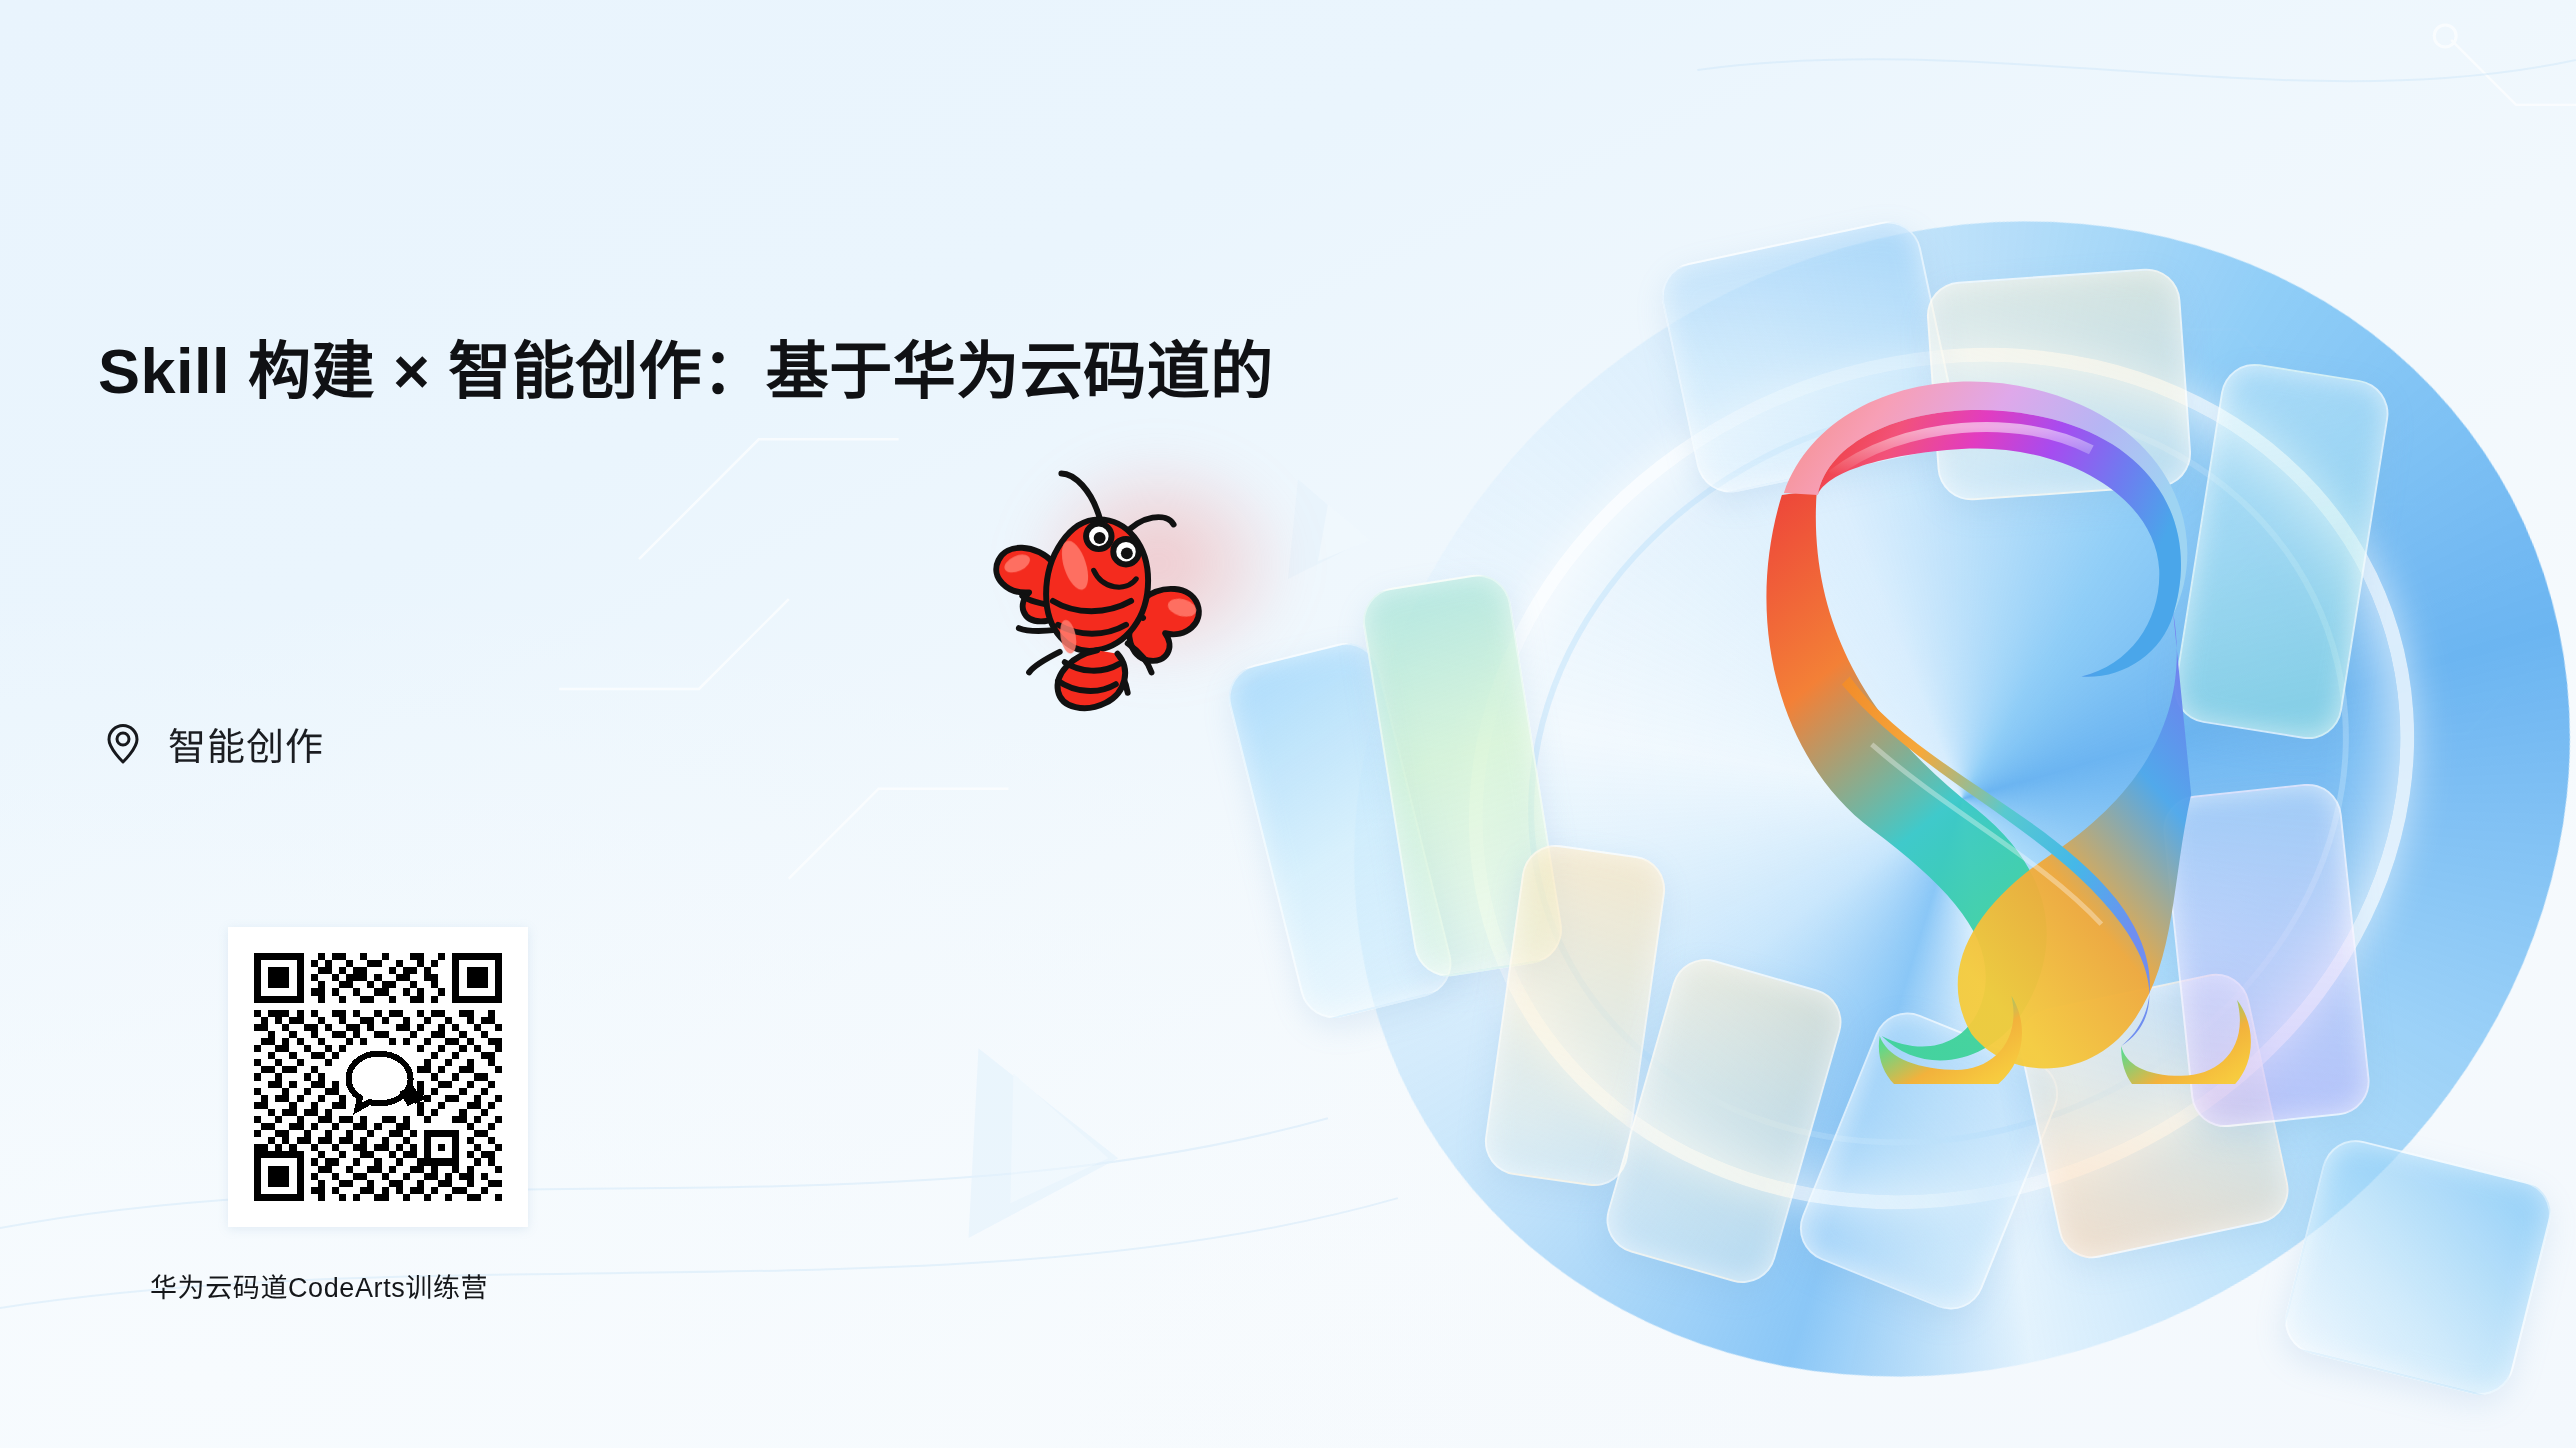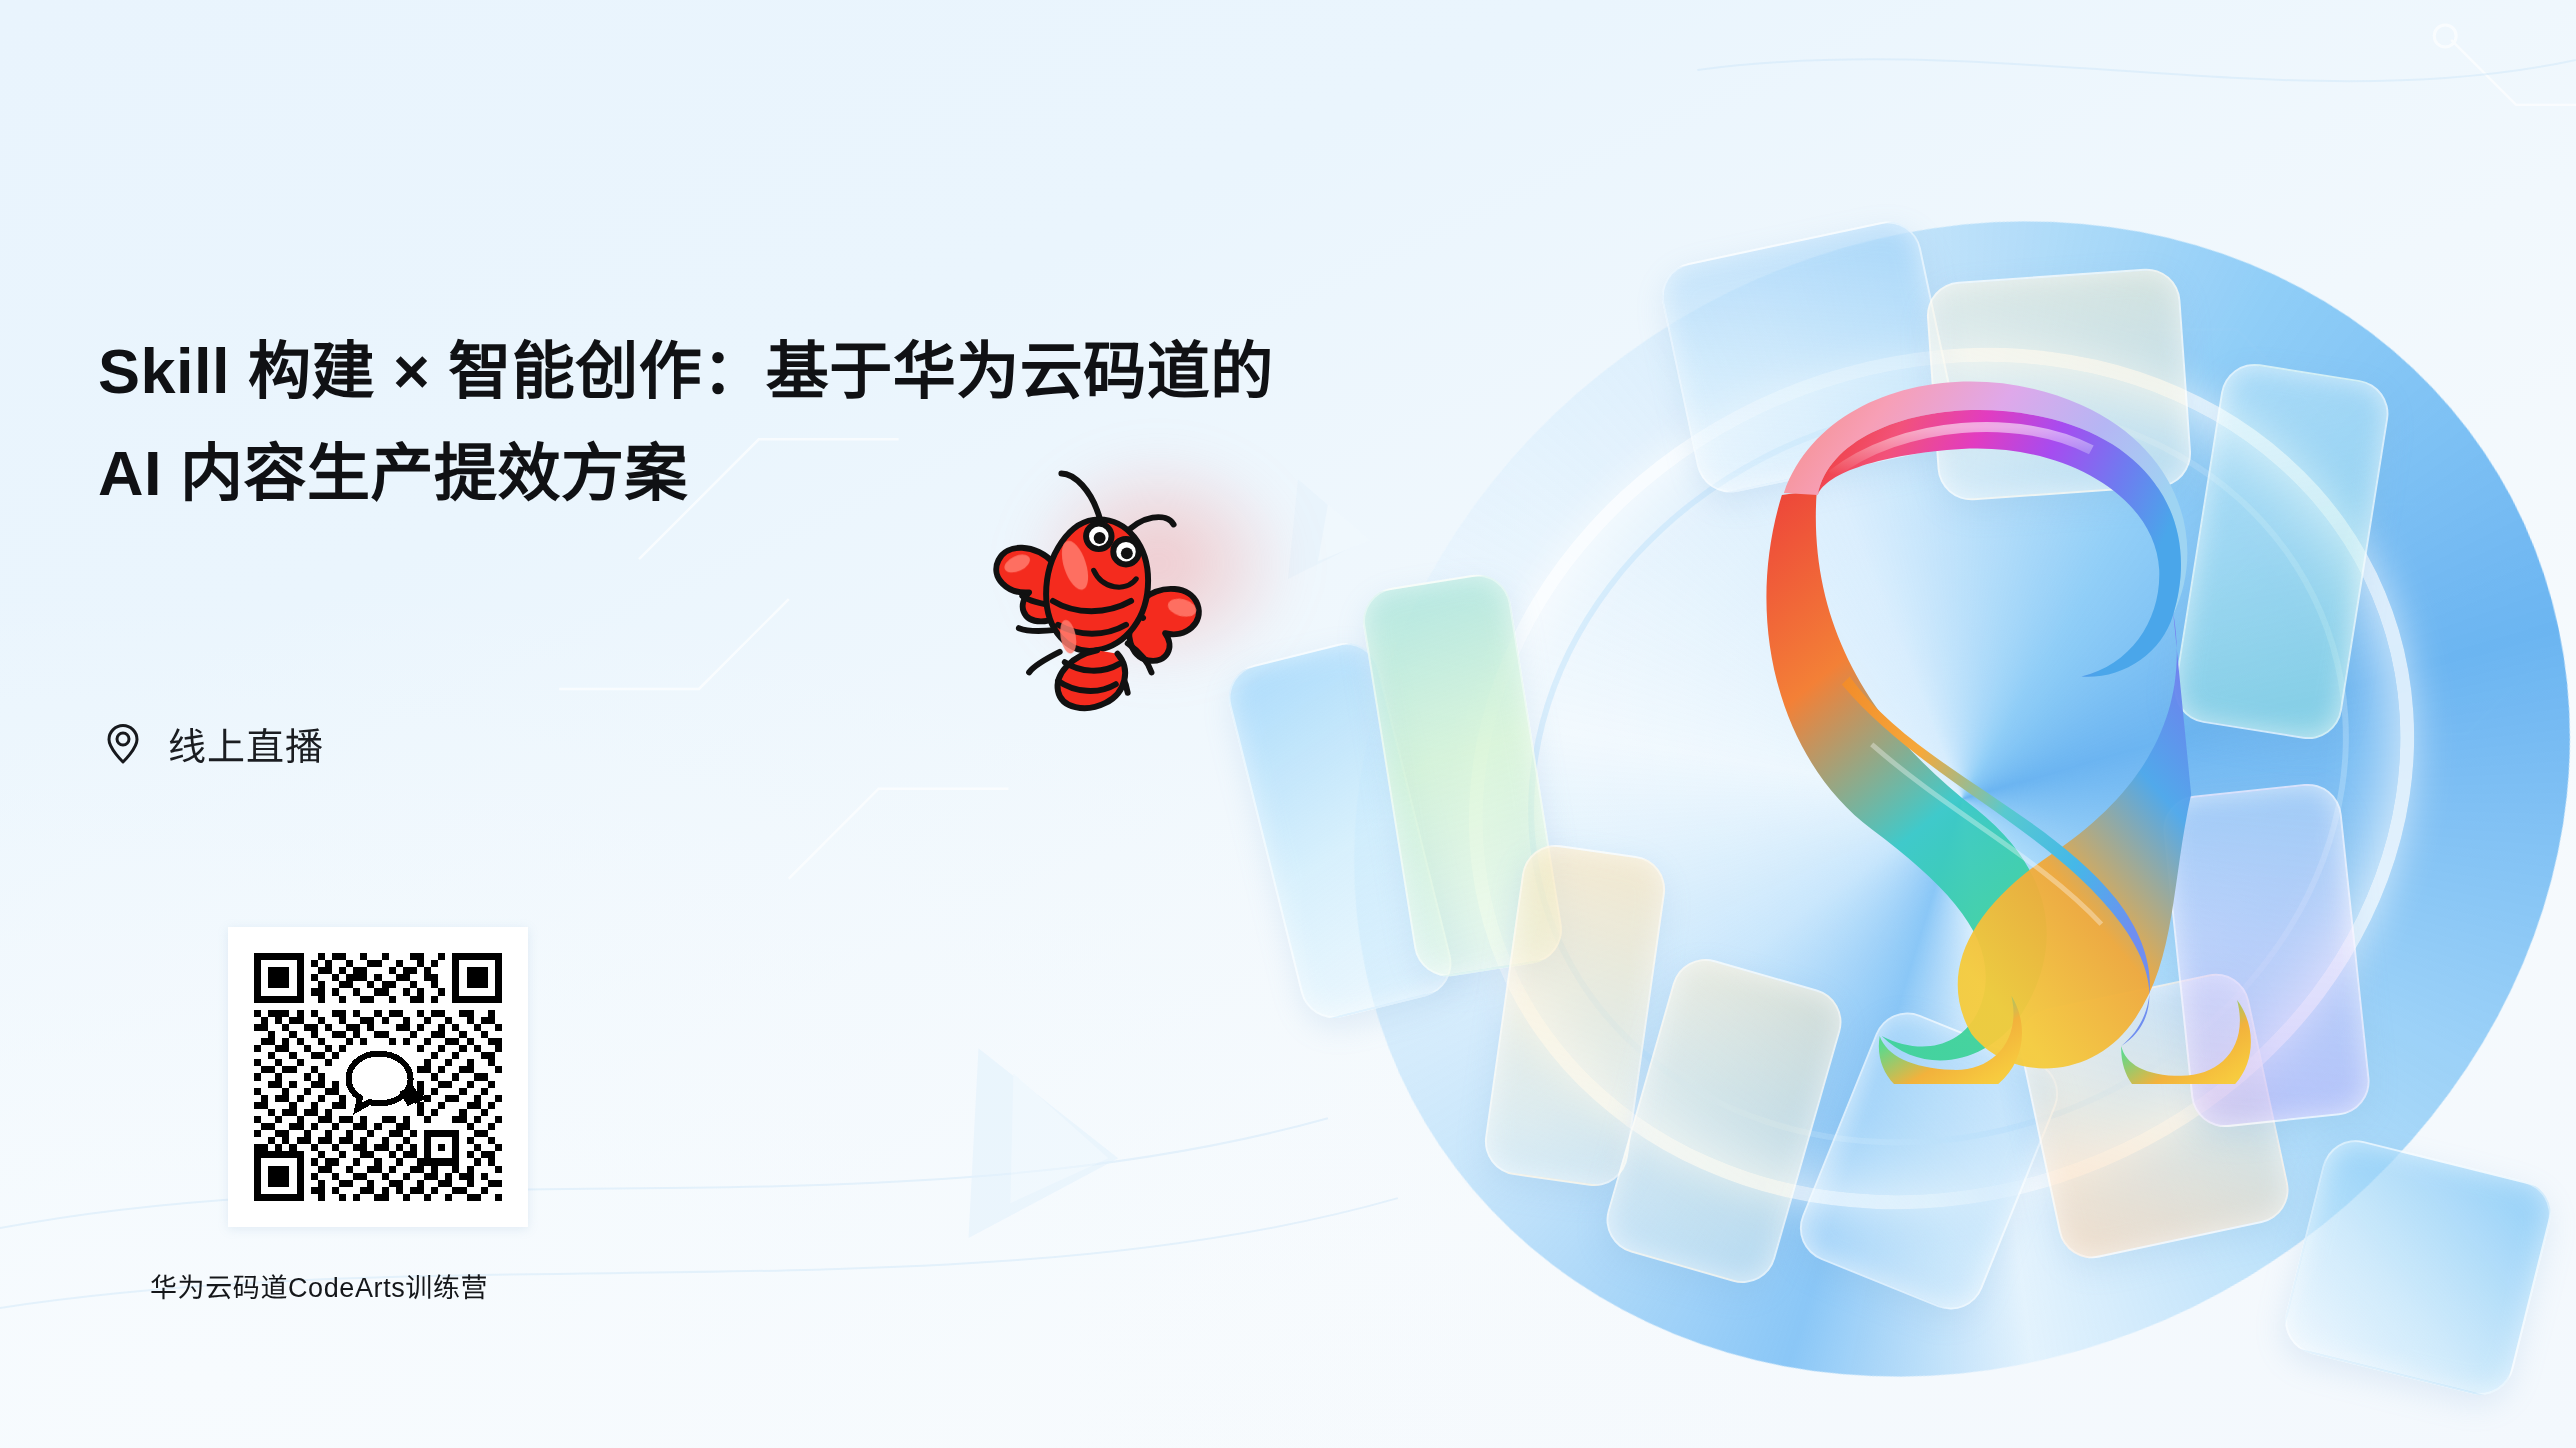--- a/index.html
+++ b/index.html
@@ -298,35 +298,34 @@
       <ellipse cx="112" cy="214" rx="9" ry="20" transform="rotate(-10 112 214)"></ellipse>
       <ellipse cx="52" cy="128" rx="16" ry="9" transform="rotate(-25 52 128)"></ellipse>
       <ellipse cx="246" cy="180" rx="17" ry="10" transform="rotate(15 246 180)"></ellipse>
     </g>
   </svg>
 
   <div class="content">
 
     <h1 class="title">
       <span class="line">Skill 构建 × 智能创作：基于华为云码道的</span>
-      <span class="line">AI 内容生产提效方案</span>
     </h1>
 
     <div class="meta">
 
 
       <div class="meta-row">
         <span class="meta-icon">
           <svg viewBox="0 0 44 44" width="44" height="44">
             <path d="M22 41 C 22 41, 36 27.5 36 18.5 C 36 10.8 29.7 4.5 22 4.5
                      C 14.3 4.5 8 10.8 8 18.5 C 8 27.5 22 41 22 41 Z" fill="none" stroke="#17191d" stroke-width="3" stroke-linejoin="round"></path>
             <circle cx="22" cy="18" r="6" fill="none" stroke="#17191d" stroke-width="3"></circle>
           </svg>
         </span>
-        <span class="meta-text">线上直播</span>
+        <span class="meta-text">智能创作</span>
       </div>
     </div>
 
     <div class="qr-wrap">
       <div class="qr-frame">
         <svg class="qr-img" viewBox="0 0 37 37" shape-rendering="crispEdges">
           <rect width="37" height="37" fill="#ffffff"></rect>
           <g fill="#000000">
 
             <path d="M1 1h7v7h-7z"></path>

